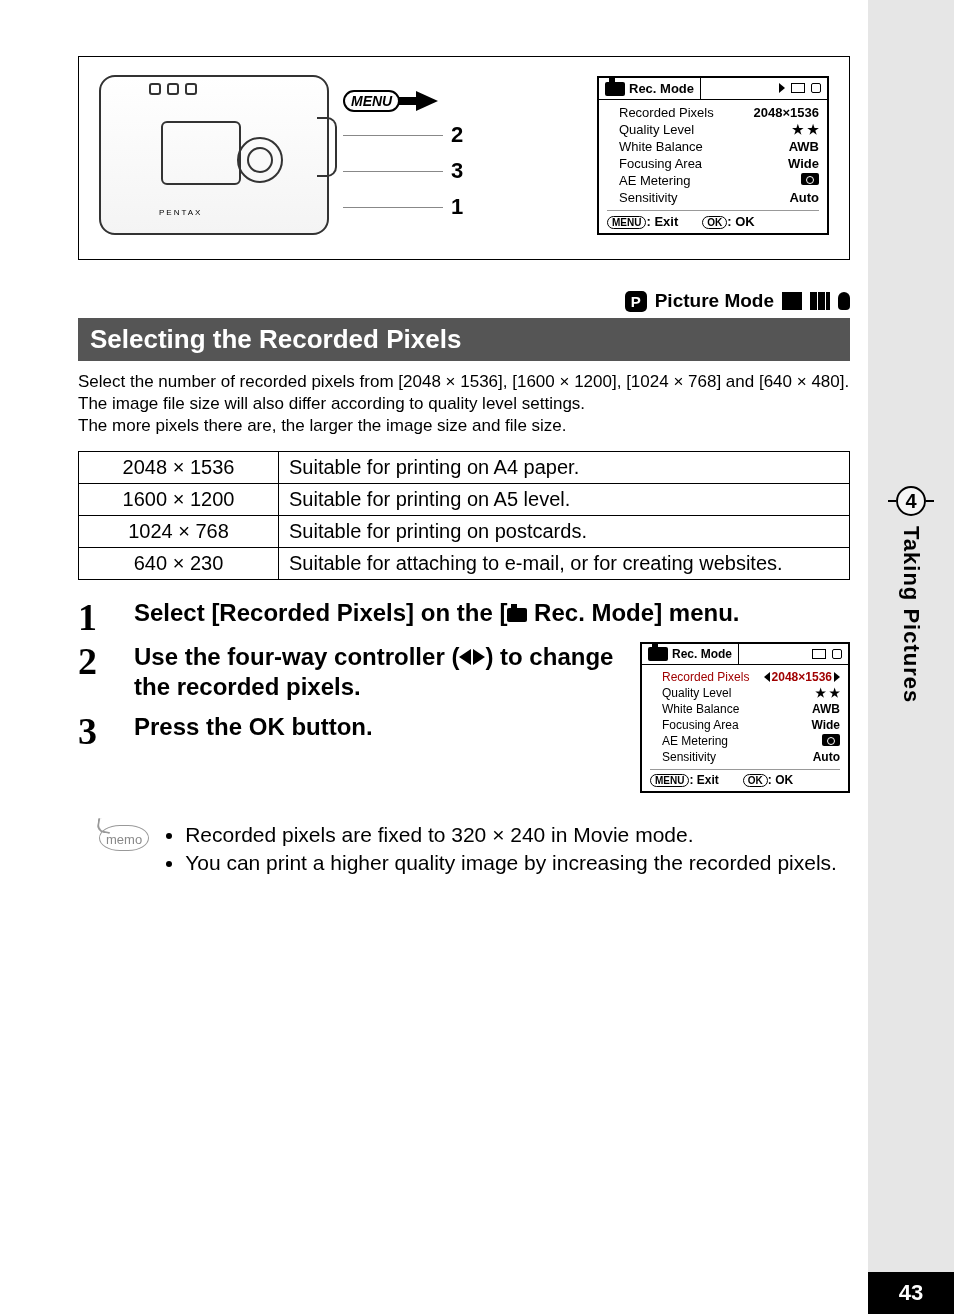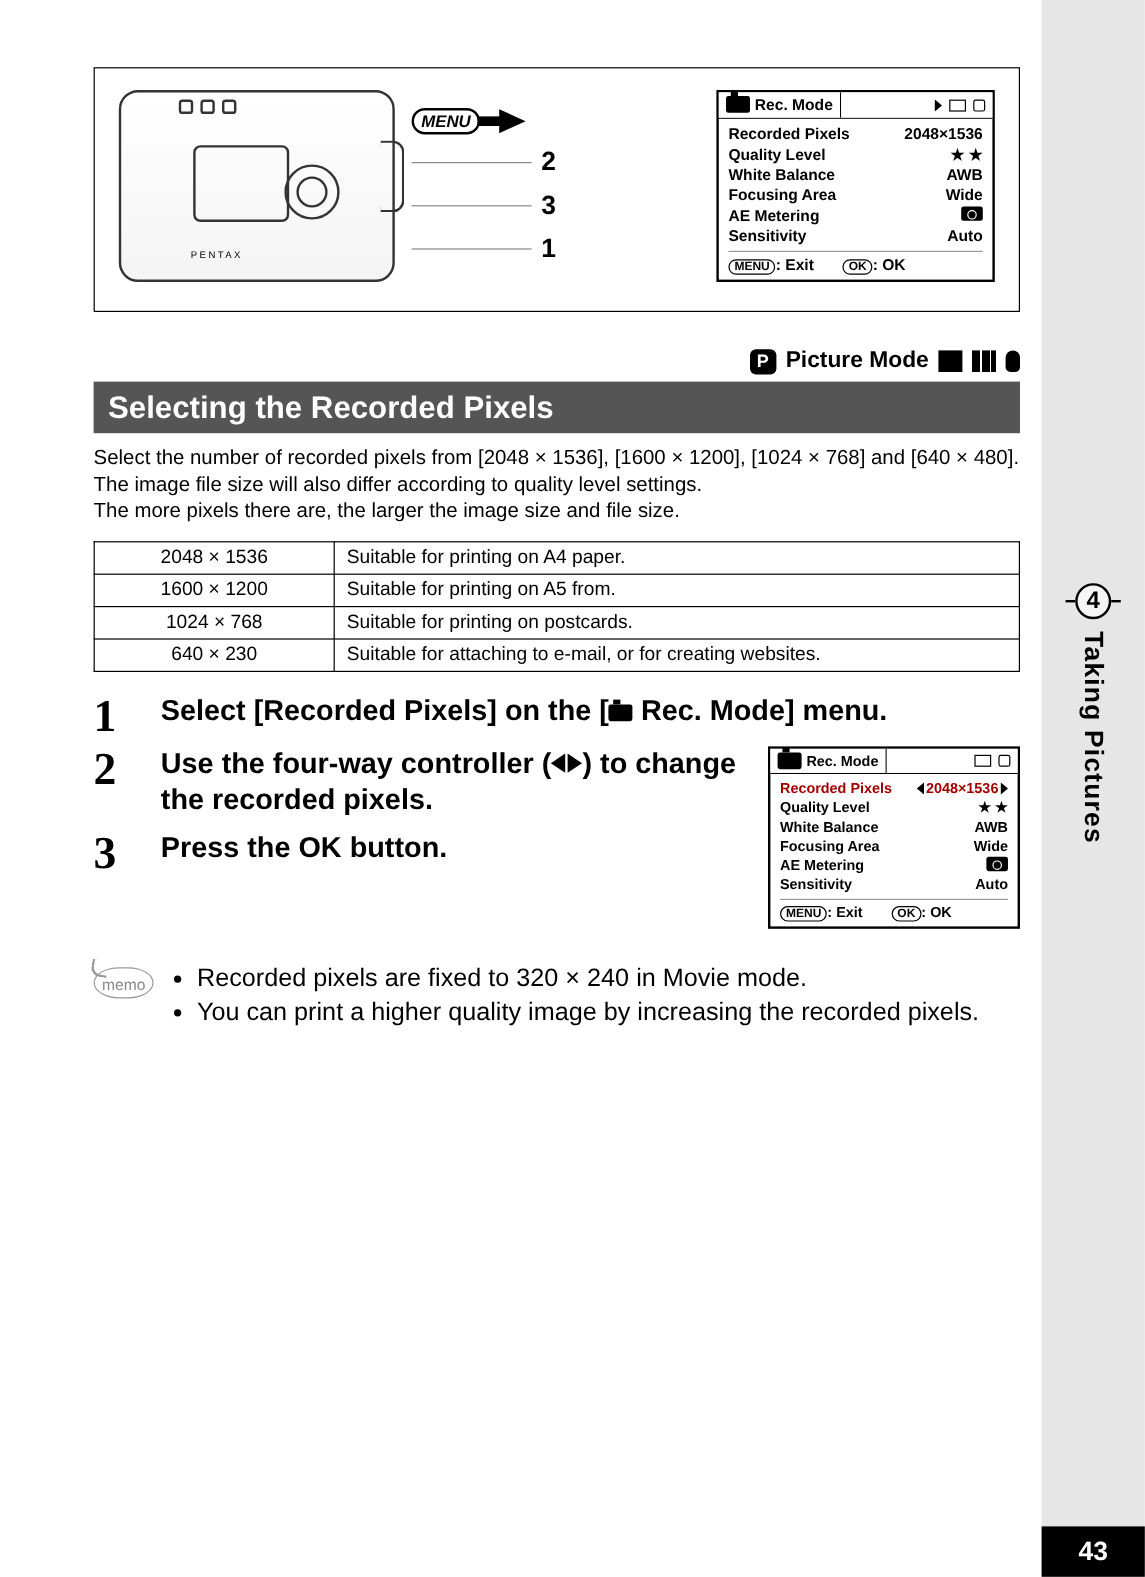--- a/index.html
+++ b/index.html
@@ -93,56 +93,56 @@
   .leader-col{display:flex;flex-direction:column;gap:10px;font-size:22px;font-weight:bold;}
   .leader-row{display:flex;align-items:center;gap:8px;}
   .menu-pill{border:2px solid #000;border-radius:12px;padding:1px 6px;font-size:14px;font-weight:bold;font-style:italic;background:#fff;}
   .arrow-rt{display:inline-block;width:0;height:0;border-top:10px solid transparent;border-bottom:10px solid transparent;border-left:22px solid #000;position:relative;}
   .arrow-rt::before{content:"";position:absolute;left:-40px;top:-4px;width:30px;height:8px;background:#000;}
   .leader-line{width:100px;height:1px;background:#888;}
   .lcd-box {
     border:2px solid #000;width:232px;font-size:13px;
   }
   .lcd-tabs{display:flex;align-items:stretch;border-bottom:1px solid #000;}
-  .lcd-tab-active{background:#fff;border-right:1px solid #000;padding:3px 6px;font-weight:bold;display:flex;align-items:flex-start;gap:4px;}
+  .lcd-tab-active{background:#fff;border-right:1px solid #000;padding:3px 6px;font-weight:bold;display:flex;align-items:flex-end;gap:4px;}
   .lcd-tab-inactive{flex:1;display:flex;justify-content:flex-end;align-items:center;gap:6px;padding:3px 6px;background:#fff;}
   .tiny-icon{display:inline-block;border:1px solid #000;width:14px;height:10px;}
   .lcd-body{padding:4px 8px;}
   .lcd-row{display:flex;justify-content:space-between;padding:1px 0;}
-  .lcd-row span:first-child{font-weight:bold;}
+  .lcd-row span:first-child{font-weight:normal;margin-left:12px;}
   .lcd-row span:last-child{font-weight:bold;}
   .lcd-foot{border-top:1px solid #999;margin-top:4px;padding-top:3px;display:flex;gap:24px;font-weight:bold;}
   .pill-small{border:1px solid #000;border-radius:8px;padding:0 4px;font-size:10px;display:inline-block;}
   .lcd-selected{color:#a00000;font-weight:bold;}
   .lcd-arrow-pair{display:inline-flex;align-items:center;gap:2px;}
   .mini-tri-l,.mini-tri-r{width:0;height:0;border-top:5px solid transparent;border-bottom:5px solid transparent;}
   .mini-tri-l{border-right:6px solid #000;}
   .mini-tri-r{border-left:6px solid #000;}
   .mode-row{display:flex;justify-content:flex-end;align-items:center;gap:8px;margin-top:30px;font-weight:bold;font-size:19px;}
   .mode-badge{background:#000;color:#fff;border-radius:5px;padding:2px 6px;font-size:15px;}
   .mode-icon{width:20px;height:18px;background:#000;display:inline-block;}
   .mode-icon.split{background:linear-gradient(90deg,#000 33%,transparent 33%,transparent 40%,#000 40%,#000 73%,transparent 73%,transparent 80%,#000 80%);}
   .title-bar{background:#555;color:#fff;font-size:26px;font-weight:bold;padding:6px 12px;margin-top:6px;}
   .intro{font-size:17px;line-height:1.3;margin-top:10px;}
-  table.pixel-table{border-collapse:collapse;width:100%;margin-top:14px;font-size:16px;}
+  table.pixel-table{border-collapse:collapse;width:100%;margin-top:14px;font-size:20px;}
   table.pixel-table td{border:1px solid #000;padding:4px 10px;}
   table.pixel-table td:first-child{width:200px;text-align:center;}
   ol.steps{list-style:none;padding:0;margin:18px 0 0 0;counter-reset:step;}
   ol.steps>li{display:flex;gap:18px;margin-bottom:6px;}
   .step-num{font-family:"Times New Roman",serif;font-size:38px;font-weight:bold;width:38px;flex-shrink:0;line-height:1;}
   .step-body{flex:1;}
   .step-title{font-size:24px;font-weight:bold;line-height:1.25;}
   .step-desc{font-size:20px;margin-top:4px;}
   .step-with-lcd{display:flex;gap:20px;align-items:flex-start;}
   .step-with-lcd .left-part{flex:1;}
   .tri{display:inline-block;width:0;height:0;border-top:8px solid transparent;border-bottom:8px solid transparent;}
   .tri-l{border-right:12px solid #000;margin-right:2px;}
   .tri-r{border-left:12px solid #000;}
   .memo-row{display:flex;gap:14px;margin-top:28px;align-items:flex-start;}
-  .memo-badge{border:1px solid #999;border-radius:50%/60%;padding:6px 6px 3px 6px;font-size:13px;color:#888;position:relative;margin-top:4px;}
+  .memo-badge{border:1px solid #999;border-radius:50%/60%;padding:6px 6px 3px 6px;font-size:13px;color:#888;position:relative;margin-top:4px;margin-left:21px;}
   .memo-badge::before{content:"";position:absolute;left:-3px;top:-7px;width:12px;height:12px;border-left:2px solid #999;border-bottom:2px solid #999;border-radius:0 0 0 8px;transform:rotate(10deg);}
   .memo-list{list-style:disc;padding-left:22px;font-size:21px;line-height:1.3;margin:0;}
   .cam-icon{display:inline-block;width:20px;height:14px;background:#000;border-radius:2px;position:relative;vertical-align:middle;}
   .cam-icon::before{content:"";position:absolute;top:-4px;left:4px;width:6px;height:4px;background:#000;}
   .meter-icon{display:inline-block;width:18px;height:12px;background:#000;border-radius:2px;position:relative;}
   .meter-icon::after{content:"";position:absolute;left:5px;top:3px;width:6px;height:6px;border:1px solid #fff;border-radius:50%;}
   .slight{color:#a00000;}
 </style>
 </head>
 <body>
@@ -255,21 +255,21 @@
     </div>
 
     <table class="pixel-table">
       <tbody>
           <tr>
             <td>2048 × 1536</td>
             <td>Suitable for printing on A4 paper.</td>
           </tr>
       <tr>
             <td>1600 × 1200</td>
-            <td>Suitable for printing on A5 from.</td>
+            <td>Suitable for printing on A5 level.</td>
           </tr>
       <tr>
             <td>1024 × 768</td>
             <td>Suitable for printing on postcards.</td>
           </tr>
       <tr>
             <td>640 × 230</td>
             <td>Suitable for attaching to e-mail, or for creating websites.</td>
           </tr>
     </tbody>

